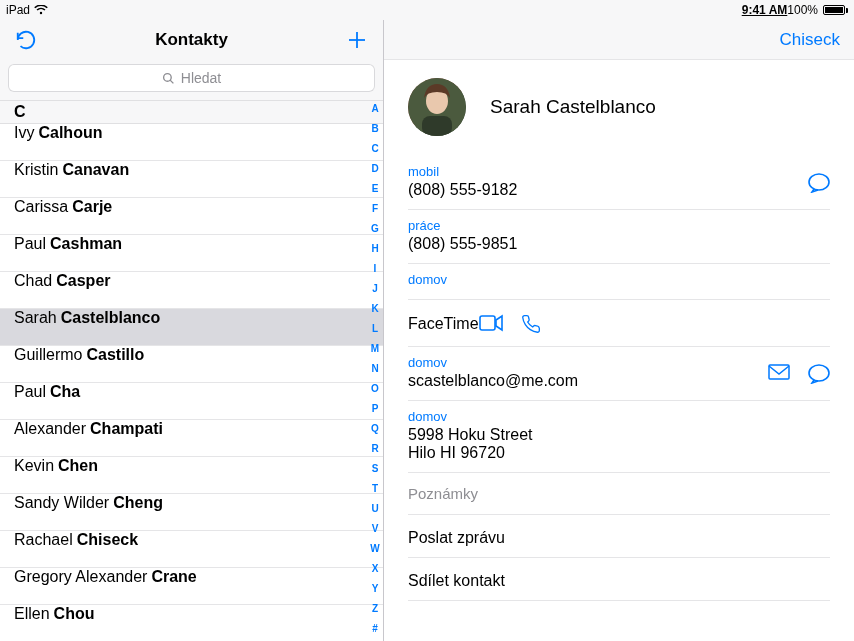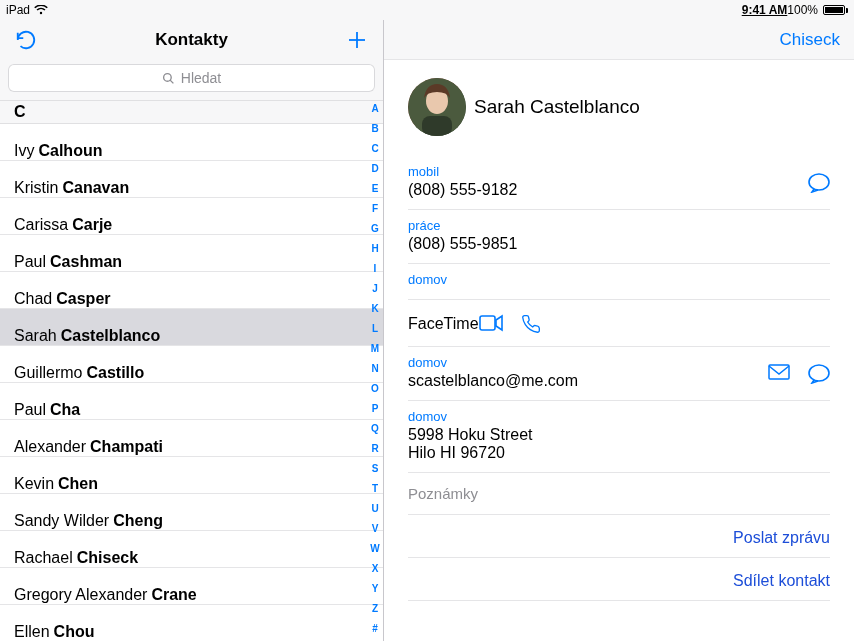--- a/index.html
+++ b/index.html
@@ -17,48 +17,48 @@
   .sidebar { width: 384px; border-right: 1px solid #c8c7cc; display: flex; flex-direction: column; background: #f7f7f8; }
   .sidebar-header { height: 40px; display: flex; align-items: center; justify-content: space-between; padding: 0 12px; background: #f7f7f8; }
   .sidebar-title { font-size: 17px; font-weight: 600; color: #000; }
   .icon-btn { width: 28px; height: 28px; display: flex; align-items: center; justify-content: center; color: #007aff; cursor: pointer; }
   .search-wrap { padding: 4px 8px 8px; background: #f7f7f8; }
   .search { width: 100%; height: 28px; border-radius: 6px; border: none; background: #fff; text-align: center; font-size: 14px; color: #8e8e93; box-shadow: inset 0 0 0 1px #d9d9dc; }
   .search-inner { display: flex; align-items: center; justify-content: center; gap: 6px; height: 100%; }
 
   .list-container { flex: 1; overflow: hidden; position: relative; background: #fff; }
   .section-header { background: #f7f7f8; color: #000; font-weight: 700; font-size: 16px; padding: 2px 14px; border-top: 1px solid #e0e0e2; border-bottom: 1px solid #e0e0e2; }
-  .contact-row { height: 37px; display: flex; align-items: flex-end; padding: 0 14px; font-size: 16px; border-bottom: 1px solid #e5e5e7; background: #fff; cursor: pointer; }
+  .contact-row { height: 37px; display: flex; align-items: flex-start; padding: 0 14px; font-size: 16px; border-bottom: 1px solid #e5e5e7; background: #fff; cursor: pointer; }
   .contact-row.selected { background: #d9d9de; }
   .contact-row .first { font-weight: 400; margin-right: 4px; }
   .contact-row .last { font-weight: 700; }
 
   .index-bar { position: absolute; right: 0; top: 0; bottom: 0; width: 16px; display: flex; flex-direction: column; justify-content: flex-start; align-items: center; font-size: 10px; color: #007aff; font-weight: 600; padding-top: 4px; gap: 10px; }
   .index-bar span { line-height: 10px; cursor: pointer; }
 
   .detail { flex: 1; display: flex; flex-direction: column; background: #fff; }
   .detail-header { height: 40px; display: flex; align-items: center; justify-content: flex-end; padding: 0 14px; background: #f7f7f8; border-bottom: 1px solid #e5e5e7; }
   .edit-btn { color: #007aff; font-size: 17px; cursor: pointer; }
   .detail-body { flex: 1; overflow: hidden; padding: 0 0 0 0; }
-  .profile { display: flex; align-items: center; gap: 8px; padding: 18px 24px 20px; }
+  .profile { display: flex; align-items: center; gap: 24px; padding: 18px 24px 20px; }
   .avatar { width: 58px; height: 58px; border-radius: 50%; background: radial-gradient(circle at 35% 30%, #e7cdb7 0 26%, #6b4a36 27% 60%, #3a4a34 61% 100%); display:inline-block; overflow:hidden; position:relative; }
   .avatar svg { width:100%; height:100%; display:block; }
   .profile-name { font-size: 19px; font-weight: 400; }
 
   .field-group { padding: 0 24px; }
   .field { padding: 8px 0 10px; border-bottom: 1px solid #e5e5e7; position: relative; }
   .field-label { color: #007aff; font-size: 13px; margin-bottom: 2px; }
   .field-value { font-size: 16px; color: #000; }
   .field-actions { position: absolute; right: 0; top: 50%; transform: translateY(-50%); display: flex; gap: 18px; color: #007aff; }
   .facetime-row { display: flex; align-items: center; padding: 14px 0 12px; border-bottom: 1px solid #e5e5e7; }
   .facetime-row .lbl { font-size: 16px; }
   .facetime-row .actions { display: flex; gap: 18px; color: #007aff; }
   .notes { color: #8e8e93; font-size: 15px; padding: 12px 0; border-bottom: 1px solid #e5e5e7; }
   .action-links { padding: 0 24px; }
-  .action-link { color: #1d4ed8; font-size: 16px; padding: 14px 0 10px; border-bottom: 1px solid #e5e5e7; cursor: pointer; text-align: right; }
+  .action-link { color: #000000; font-size: 16px; padding: 14px 0 10px; border-bottom: 1px solid #e5e5e7; cursor: pointer; }
 
   svg { display: block; }
 </style>
 </head>
 <body>
 
 <div class="statusbar">
   <div class="left">
     <span>iPad</span>
     <span>

